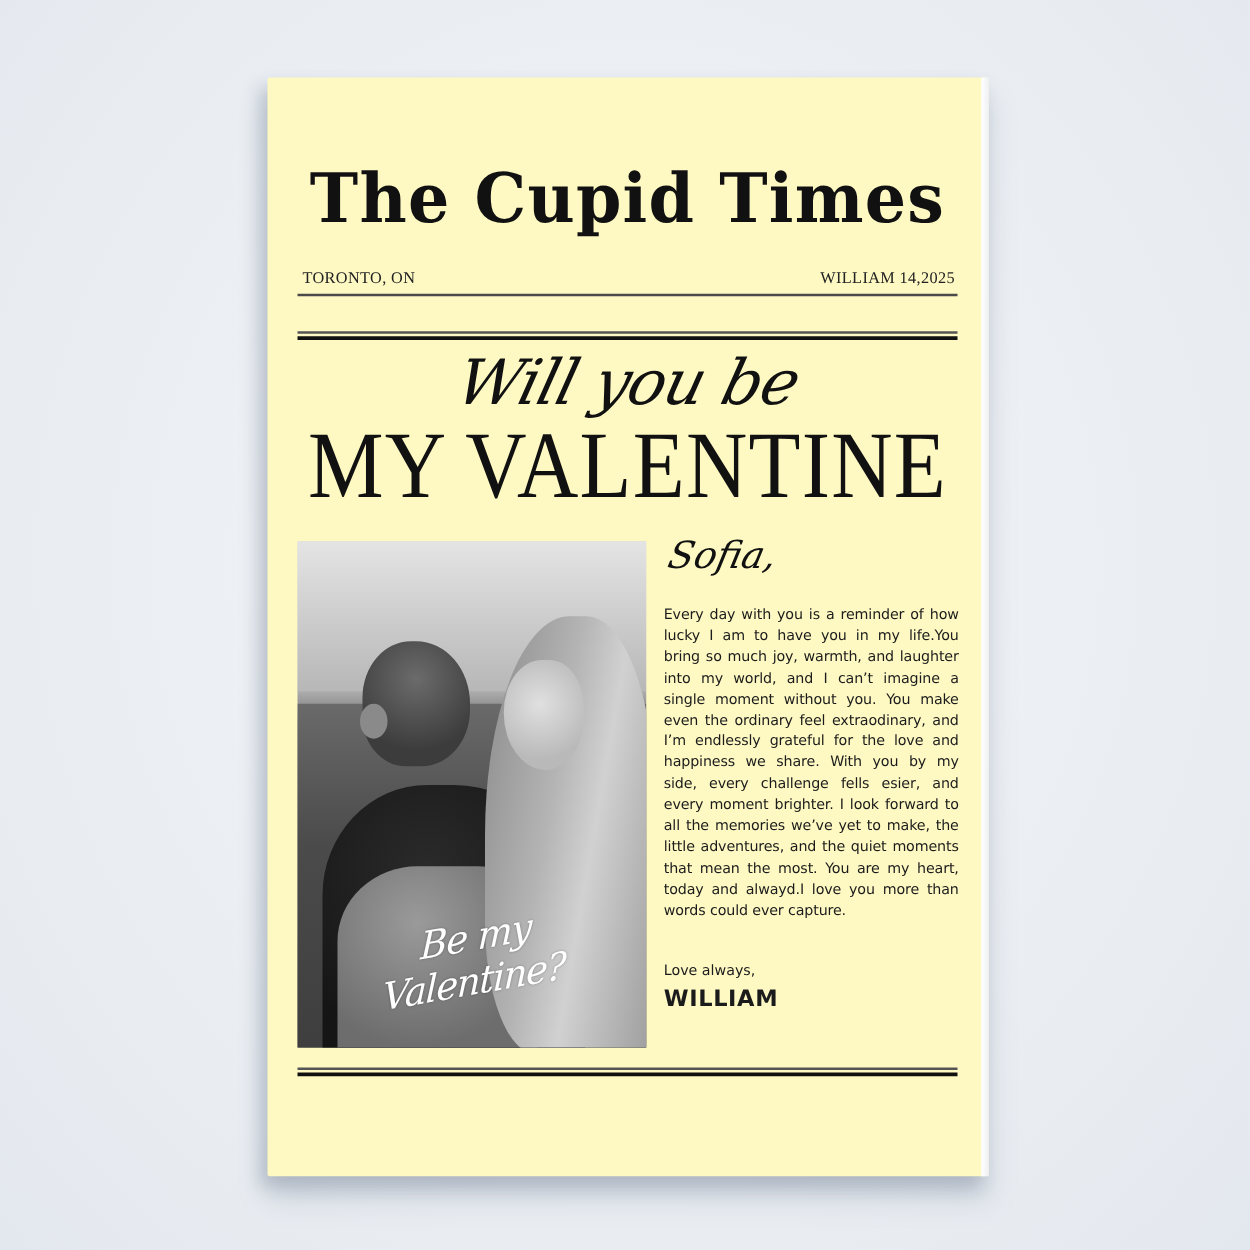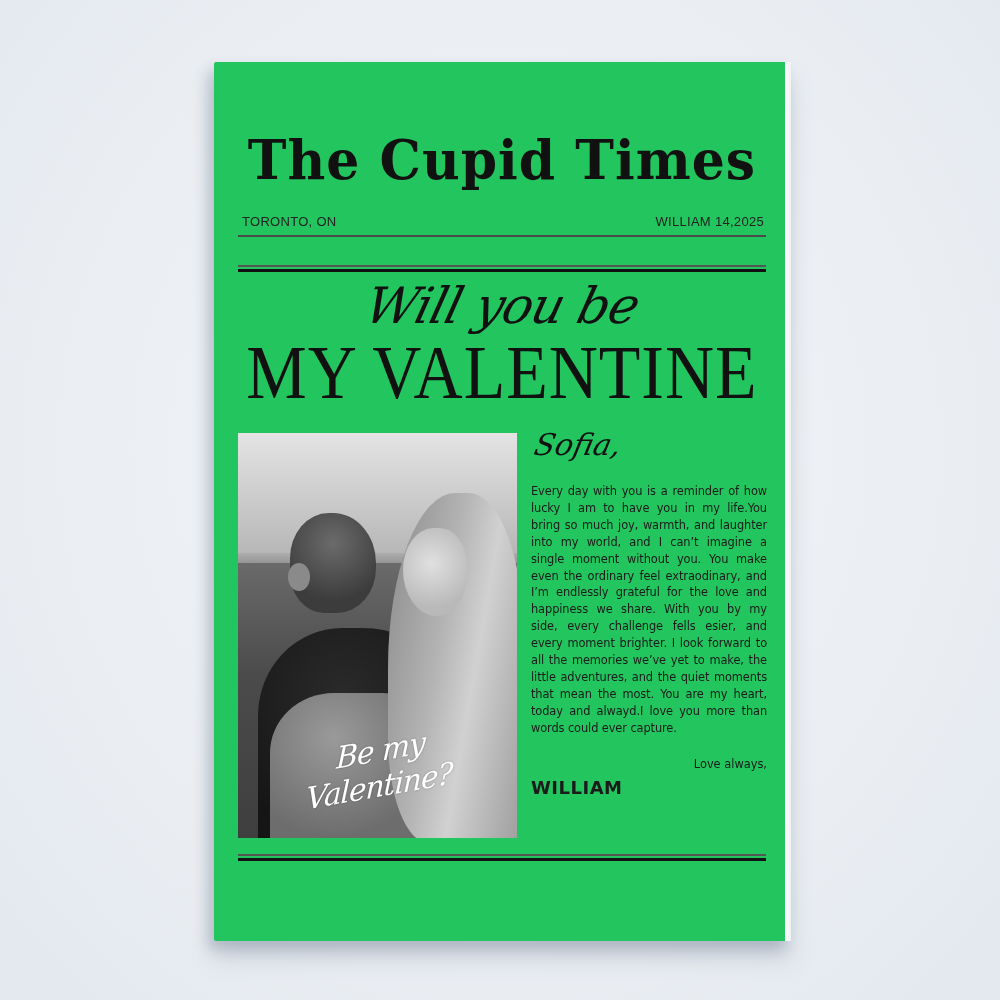--- a/index.html
+++ b/index.html
@@ -4,38 +4,38 @@
 <style>
   html, body { margin:0; padding:0; }
   body {
     width:1000px; height:1000px; overflow:hidden;
     background: radial-gradient(ellipse at 50% 45%, #f3f5f8 0%, #e9edf2 70%, #e3e8ee 100%);
     position:relative;
     font-family: "Liberation Sans", sans-serif;
   }
   .canvas {
     position:absolute; left:214px; top:62px; width:577px; height:879px;
-    background:#22c55e;
+    background:#fef9c3;
     box-shadow: -6px 8px 14px rgba(90,105,125,0.28), 0 18px 22px rgba(120,135,155,0.25);
     border-radius:2px 3px 3px 2px;
   }
   .canvas::after {
     content:""; position:absolute; right:0; top:0; width:6px; height:100%;
     background: linear-gradient(90deg, #ffffff, #eef0f3);
   }
   .masthead {
     position:absolute; left:24px; top:72px; width:528px; text-align:center;
     font-family: "DejaVu Serif", serif; font-weight:bold;
     font-size:52px; letter-spacing:1px; color:#111; line-height:1;
     transform: scaleY(1.05);
   }
   .dateline {
     position:absolute; left:28px; top:152px; width:522px;
     display:flex; justify-content:space-between;
-    font-family:Liberation Sans, sans-serif; font-size:13px; color:#222; letter-spacing:0.3px;
+    font-family:Liberation Serif, serif; font-size:13px; color:#222; letter-spacing:0.3px;
   }
   .rule { position:absolute; left:24px; width:528px; background:#4a4a4a; }
   .r1 { top:173px; height:2px; }
   .dbl-top-a { top:203px; height:1.5px; background:#555; }
   .dbl-top-b { top:207px; height:3px; background:#111; }
   .dbl-bot-a { top:792px; height:1.5px; background:#555; }
   .dbl-bot-b { top:796px; height:3px; background:#111; }
   .script-head {
     position:absolute; left:0; width:577px; top:215px; text-align:center;
     font-family:"DejaVu Serif", serif; font-style:italic; font-size:50px; color:#111;
@@ -66,21 +66,21 @@
   }
   .letter { position:absolute; left:317px; top:366px; width:236px; }
   .salutation {
     font-family:"DejaVu Serif", serif; font-style:italic; font-size:30px; color:#111;
     transform: skewX(-12deg); margin-left:4px; line-height:1.1;
   }
   .body-text {
     margin-top:22px; font-family:"DejaVu Sans", sans-serif; font-size:11.4px; line-height:16.9px;
     color:#1b1b1b; text-align:justify; letter-spacing:-0.1px;
   }
-  .signoff { margin-top:20px; font-family:"DejaVu Sans", sans-serif; font-size:11.4px; color:#1b1b1b;text-align:right; }
+  .signoff { margin-top:32px; font-family:"DejaVu Sans", sans-serif; font-size:11.4px; color:#1b1b1b; }
   .signature { margin-top:6px; font-family:"DejaVu Sans", sans-serif; font-size:18px; font-weight:bold; color:#1b1b1b; letter-spacing:0.5px; }
 </style>
 </head>
 <body>
 
 <div class="canvas">
   <div class="masthead">The Cupid Times</div>
   <div class="dateline">
     <span>TORONTO, ON</span>
     <span>WILLIAM 14,2025</span>

